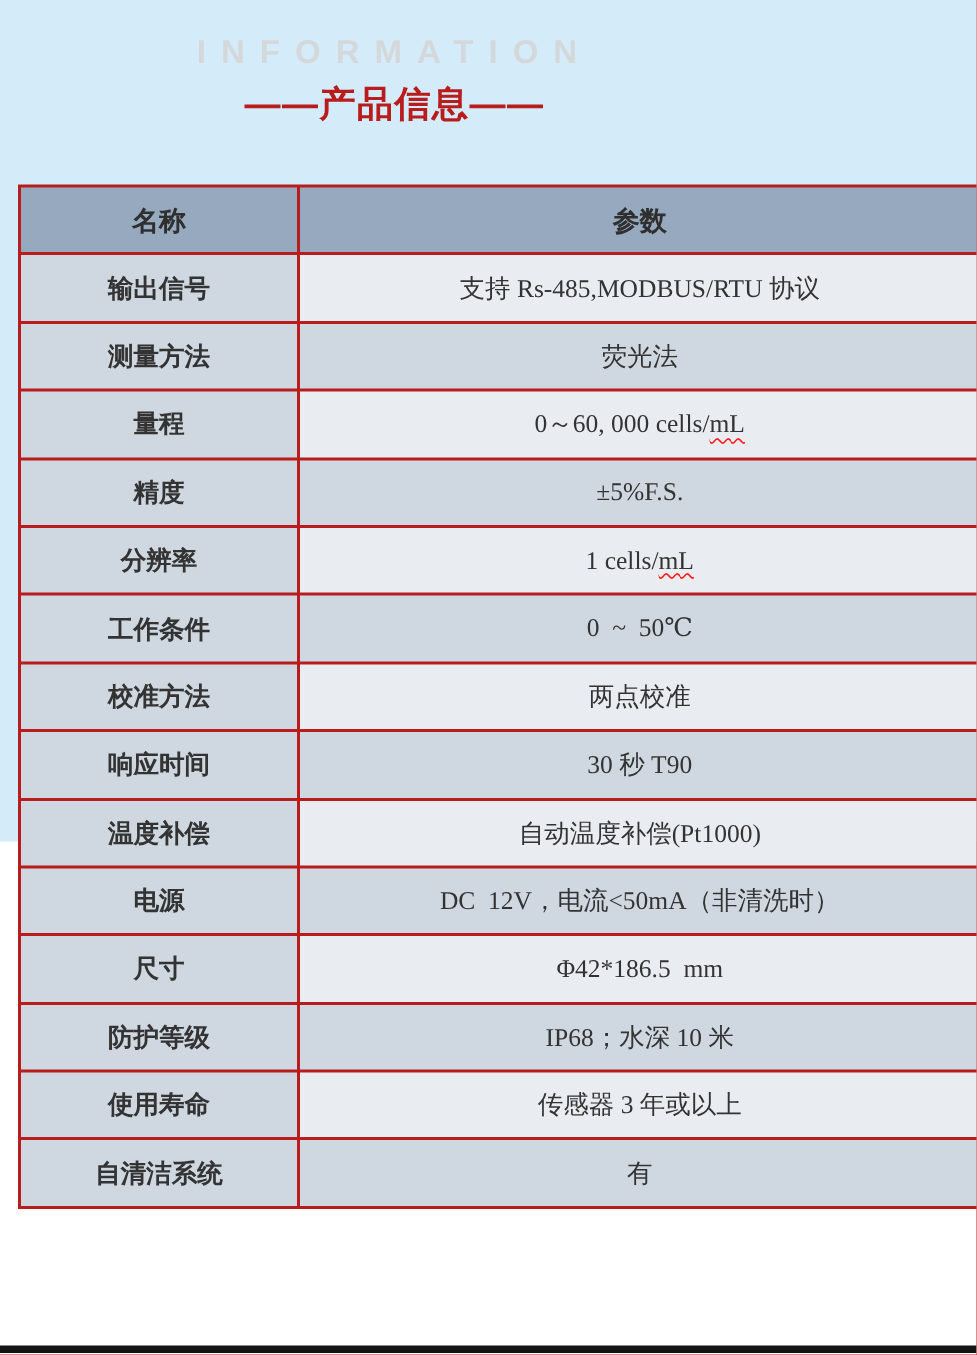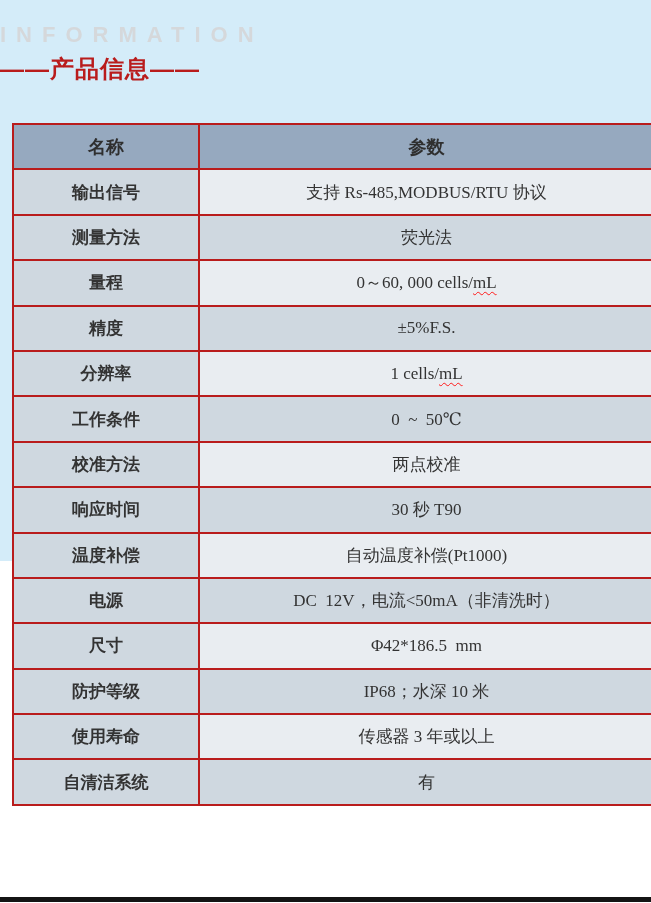--- a/index.html
+++ b/index.html
@@ -6,21 +6,21 @@
   body {
     width: 651px; height: 903px; position: relative; overflow: hidden;
     background: #ffffff;
     font-family: "Liberation Serif", "DejaVu Serif", serif;
   }
   .bg-band {
     position: absolute; top: 0; left: 0; width: 651px; height: 561px;
     background: #d4ecf9;
   }
   .header-block {
-    position: absolute; top: 22px; left: 0; width: 526px; text-align: left;
+    position: absolute; top: 22px; left: 0; width: 526px; text-align: center;
   }
   .eyebrow {
     font-family: "Liberation Sans", "DejaVu Sans", sans-serif;
     font-size: 22px; font-weight: bold; letter-spacing: 10px;
     color: #d5d8db; white-space: nowrap;
   }
   .title-line {
     margin-top: 5px;
     font-family: "Liberation Sans", "DejaVu Sans", sans-serif;
     font-size: 24px; font-weight: 600; letter-spacing: 1px;

